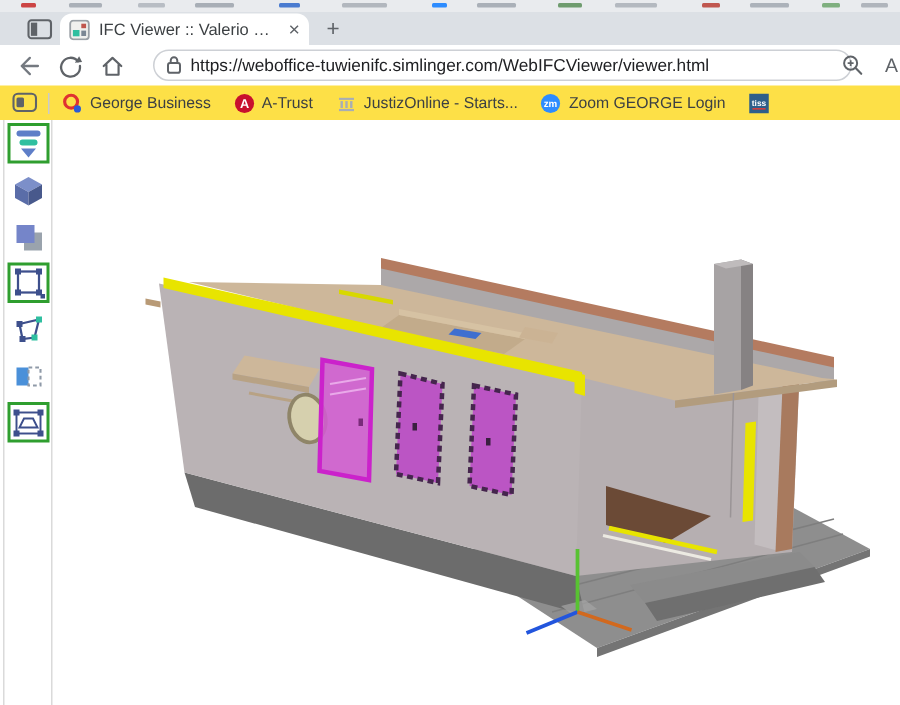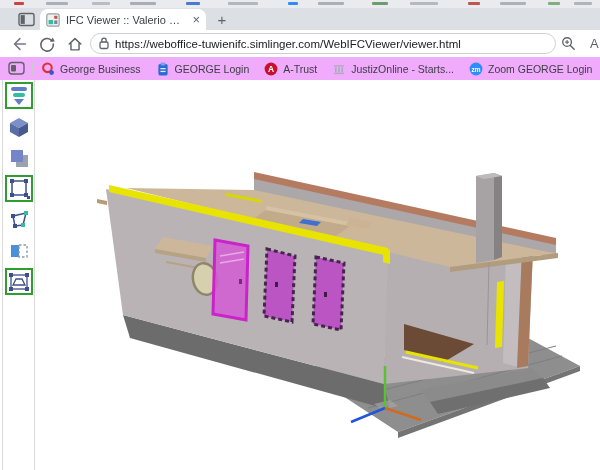--- a/index.html
+++ b/index.html
@@ -14,26 +14,26 @@
   .tab{position:absolute;left:40px;top:1px;width:166px;height:21px;background:#fff;
        border-radius:8px 8px 0 0;display:flex;align-items:center;padding:0 6px;box-sizing:border-box;}
   .tab-fav{width:14px;height:14px;flex:0 0 14px;margin-right:6px;}
   .tab-title{font-size:11px;color:#3c4043;white-space:nowrap;overflow:hidden;text-overflow:ellipsis;flex:1;}
   .tab-close{font-size:13px;color:#5f6368;margin-left:4px;cursor:pointer;line-height:1;}
   .new-tab{position:absolute;left:214px;top:3px;width:16px;height:16px;font-size:15px;color:#5f6368;
            display:flex;align-items:center;justify-content:center;cursor:pointer;}
   
   .nav-bar{position:absolute;left:0;top:30px;width:600px;height:27px;background:#fff;}
   .nav-ic{position:absolute;top:3px;width:21px;height:21px;display:flex;align-items:center;justify-content:center;cursor:pointer;}
-  .addr{position:absolute;left:90px;top:3px;width:466px;height:21px;border:1px solid #cdd0d5;border-radius:11px;
+  .addr{position:absolute;left:102px;top:3px;width:466px;height:21px;border:1px solid #cdd0d5;border-radius:11px;
         background:#fff;display:flex;align-items:center;padding:0 8px;box-sizing:border-box;}
   .addr .url{font-size:11.5px;color:#202124;margin-left:6px;white-space:nowrap;overflow:hidden;}
   .read-aloud{position:absolute;left:590px;top:6px;font-size:13px;color:#5f6368;}
   
-  .bm-bar{position:absolute;left:0;top:57px;width:600px;height:23px;background:#f0abfc;border-bottom:1px solid #e4e5e8;
+  .bm-bar{position:absolute;left:0;top:57px;width:600px;height:23px;background:#fde047;border-bottom:1px solid #e4e5e8;
           display:flex;align-items:center;}
   .bm-side{margin-left:8px;width:17px;height:15px;flex:0 0 auto;cursor:pointer;}
   .bm-div{width:1px;height:14px;background:#c9cace;margin:0 8px 0 7px;flex:0 0 auto;}
   .bm-item{display:flex;align-items:center;gap:5px;margin-right:15px;cursor:pointer;flex:0 0 auto;}
   .bm-item .lbl{font-size:10.5px;color:#3c4043;white-space:nowrap;}
   
   .content{position:absolute;left:0;top:80px;width:600px;height:390px;background:#fff;}
   .viewport{position:absolute;left:0;top:0;width:600px;height:390px;}
   .side-toolbar{position:absolute;left:2px;top:0;width:33px;height:390px;background:#fff;
                 border-left:1px solid #dadada;border-right:1px solid #dadada;box-sizing:border-box;
@@ -131,29 +131,20 @@
     <div class="bm-div"></div>
 
     <div class="bm-item">
       <svg width="14" height="14" viewBox="0 0 14 14">
         <circle cx="6.4" cy="5.8" r="4.3" fill="none" stroke="#e03131" stroke-width="2.1"></circle>
         <circle cx="10.6" cy="10.6" r="2.4" fill="#2b5bd7"></circle>
       </svg>
       <span class="lbl">George Business</span>
     </div>
 
-    <div class="bm-item">
-      <svg width="14" height="14" viewBox="0 0 14 14">
-        <rect x="2.4" y="2" width="9.2" height="11.4" rx="1.6" fill="#2a6ad4"></rect>
-        <rect x="4.6" y="0.6" width="4.8" height="3" rx="1" fill="#7aa0ee"></rect>
-        <rect x="4.4" y="6" width="5.2" height="1.3" fill="#ffffff" opacity="0.85"></rect>
-        <rect x="4.4" y="8.8" width="5.2" height="1.3" fill="#ffffff" opacity="0.85"></rect>
-      </svg>
-      <span class="lbl">GEORGE Login</span>
-    </div>
 
     <div class="bm-item">
       <svg width="14" height="14" viewBox="0 0 14 14">
         <circle cx="7" cy="7" r="6.4" fill="#c8102e"></circle>
         <text x="7" y="10" text-anchor="middle" font-size="8.5" font-weight="bold" fill="#fff" font-family="Liberation Sans, sans-serif">A</text>
       </svg>
       <span class="lbl">A-Trust</span>
     </div>
 
     <div class="bm-item">

